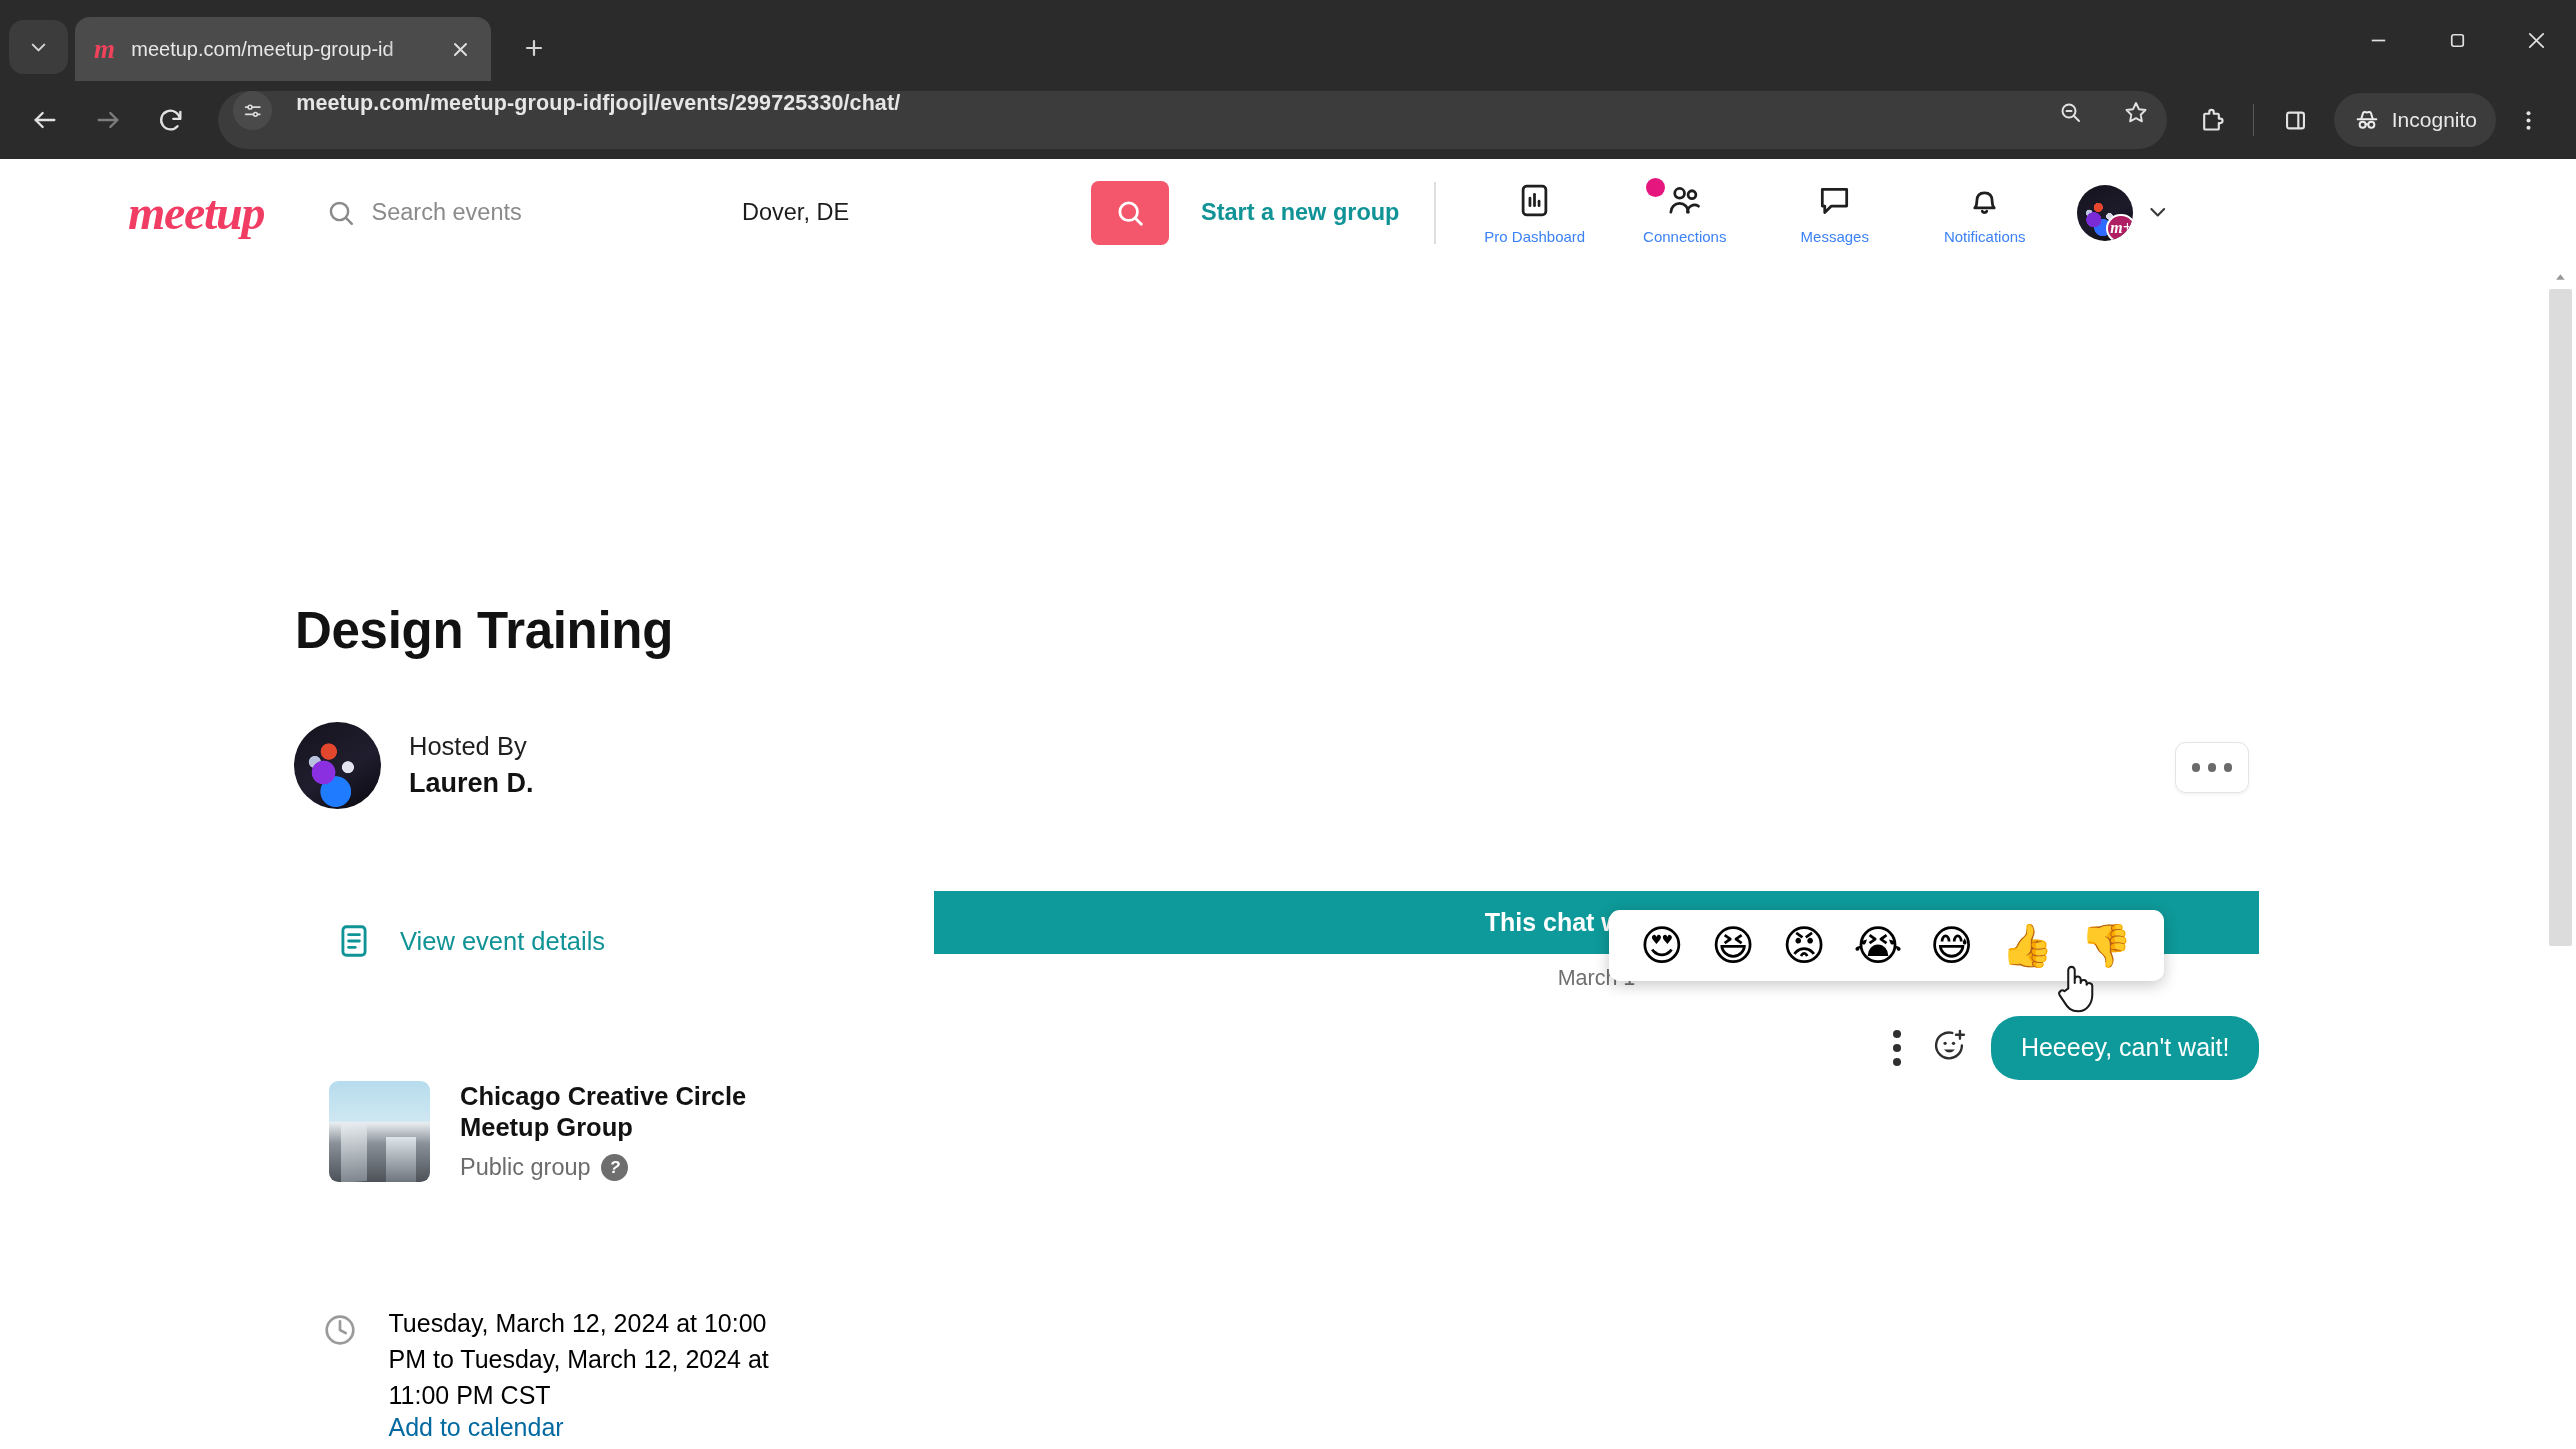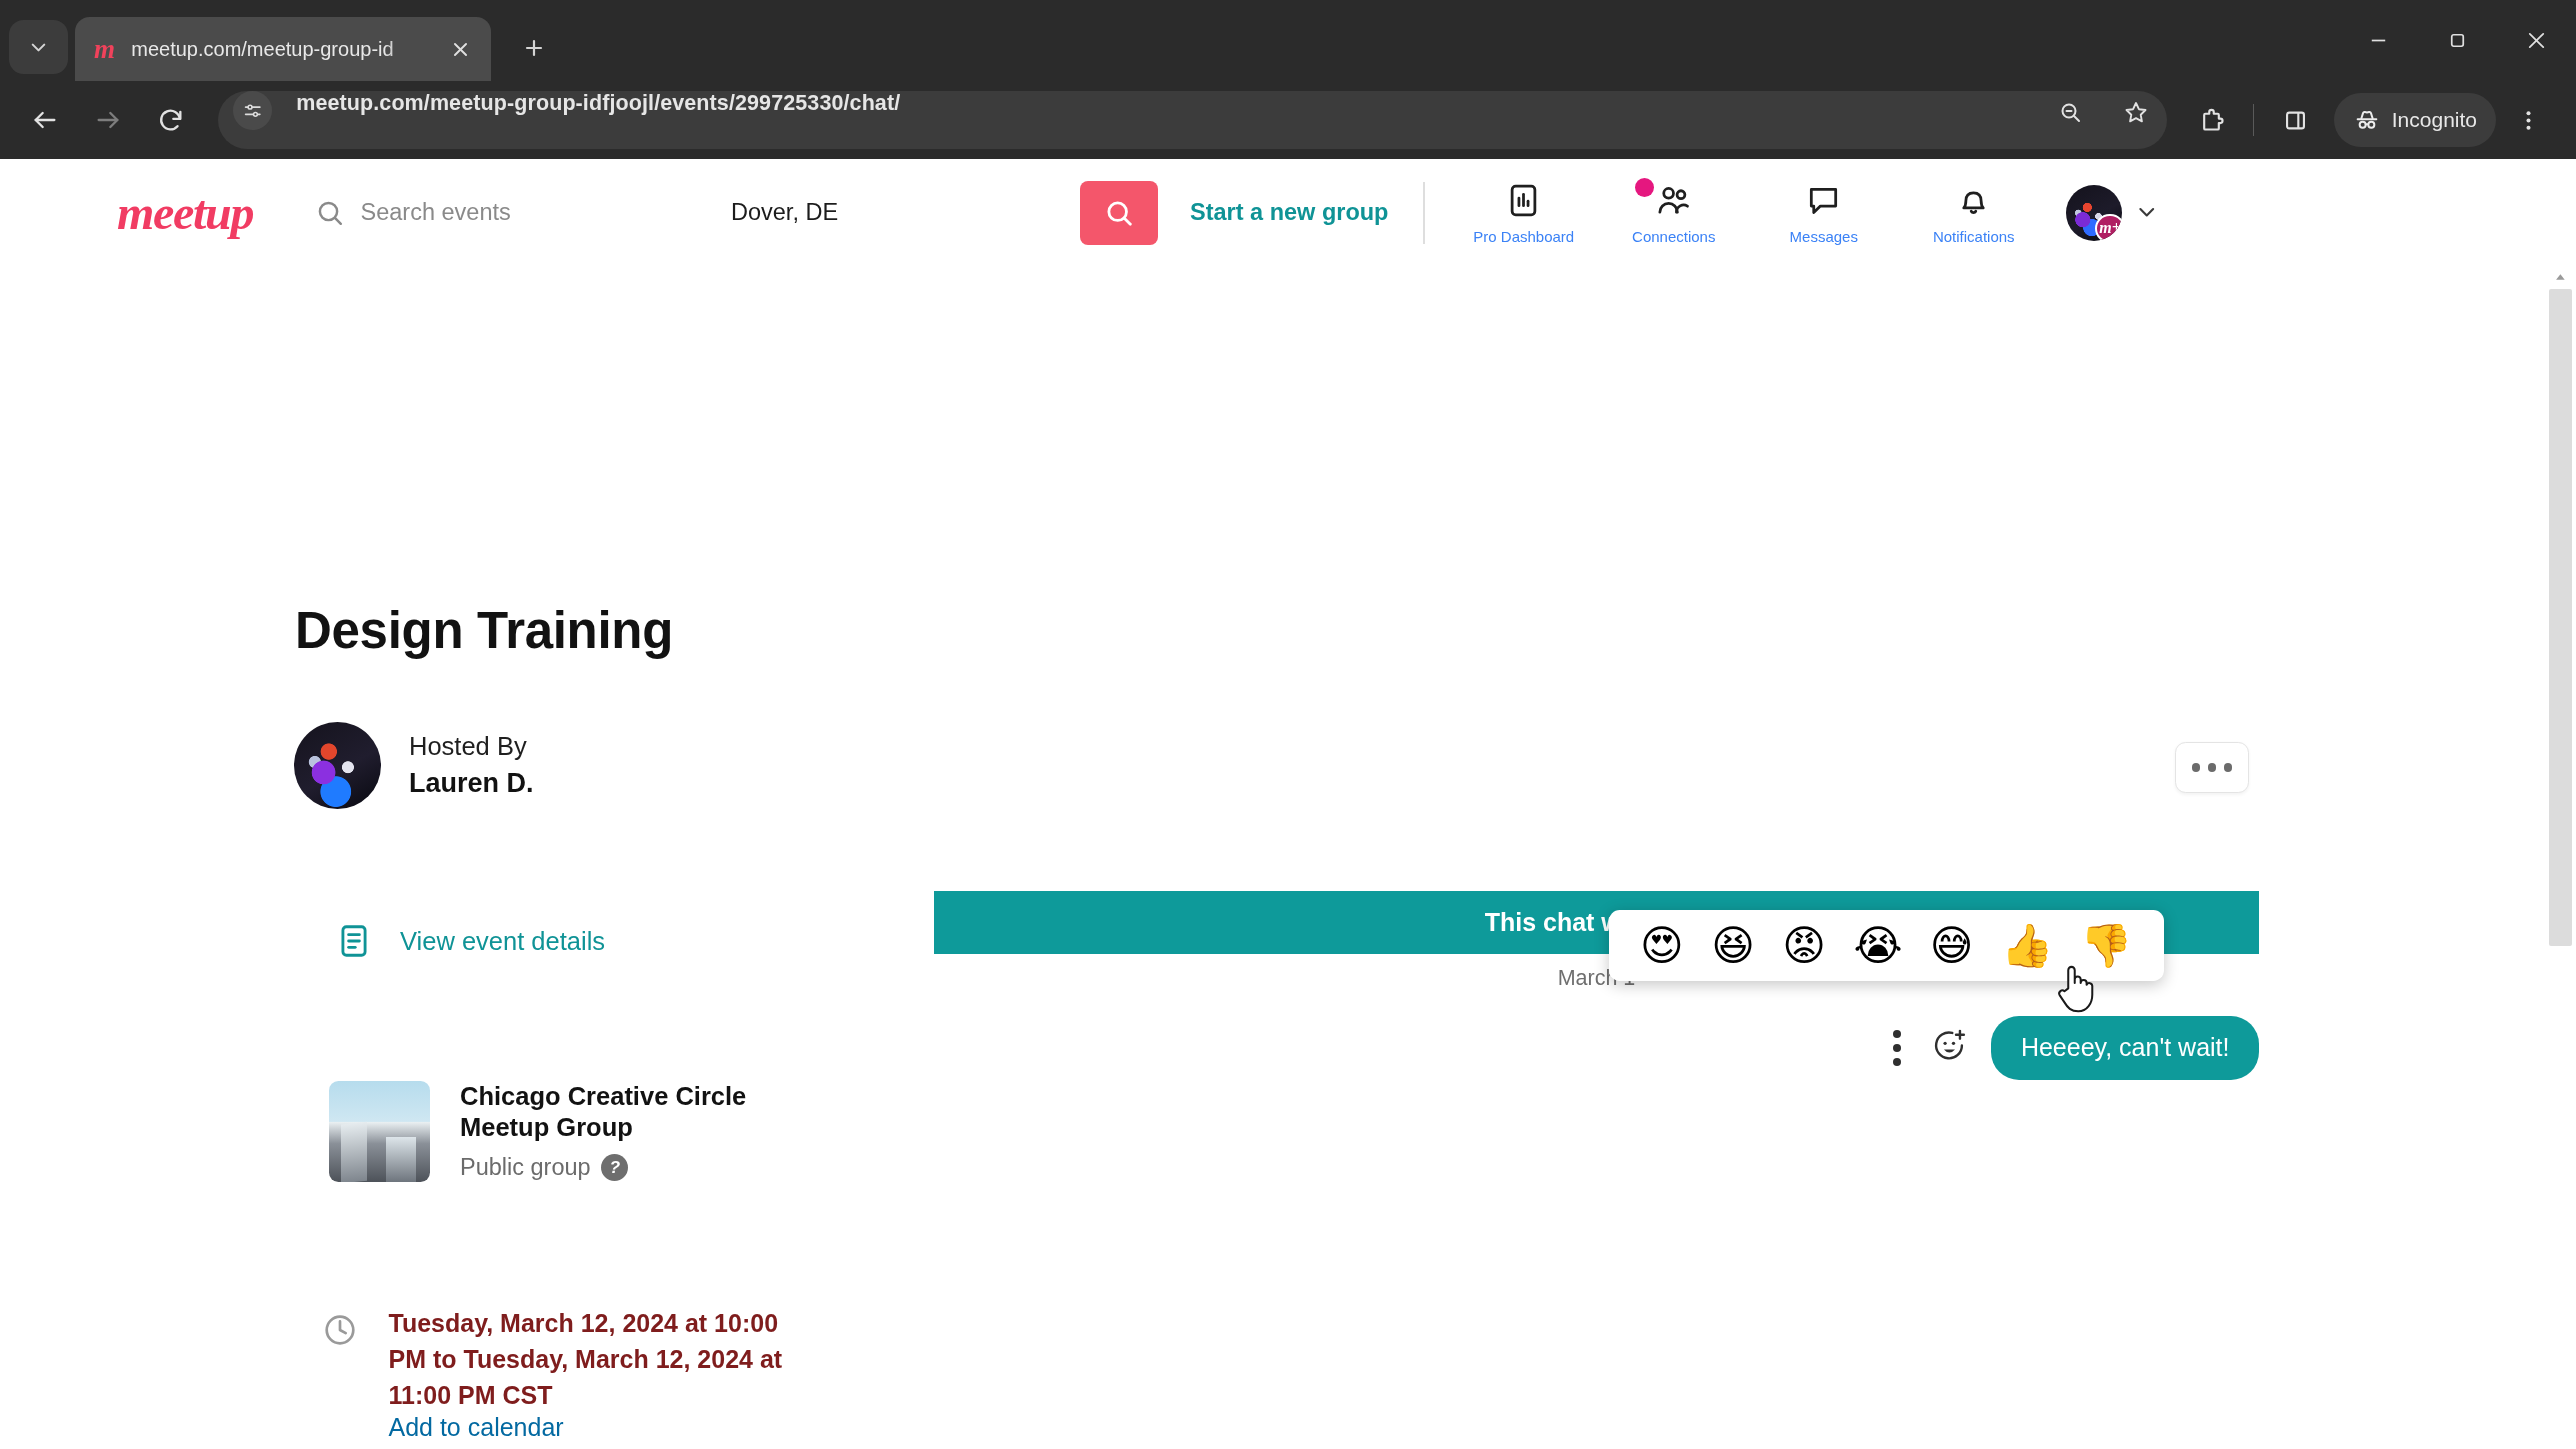--- a/index.html
+++ b/index.html
@@ -70,21 +70,21 @@
     height:54px; border-radius:28px; background:#3c3c3c; display:flex; align-items:center;
     gap:10.7px; padding:16px 19px; margin-left:6.7px; cursor:pointer; flex:none;
   }
   .incognito-pill svg { width:28px; height:28px; flex:none; }
   .incognito-pill span { color:#e8e8e8; font-size:21px; }
 
   
   .page { width:100%; height:calc(1449px - 158px); background:#fff; position:relative; overflow:hidden; }
 
   .mu-header {
-    height:107px; display:flex; align-items:center; padding:0 27px 0 4px;
+    height:107px; display:flex; align-items:center; padding:0 27px 0 15px;
     background:#fff; position:relative;
   }
   .mu-logo {
     margin-left:113px; font-family:"Liberation Serif", serif; font-style:italic;
     font-weight:bold; font-size:48px; color:#f13c63; letter-spacing:-1.3px;
     width:134px; flex:none; cursor:pointer; line-height:1;
   }
   .mu-search {
     margin-left:64px; display:flex; align-items:center; gap:16px; width:416px; flex:none; cursor:text;
   }
@@ -198,21 +198,21 @@
   .group-priv span { font-size:23.5px; color:#6b6b6b; }
   .help-ico {
     width:27px; height:27px; border-radius:50%; background:#6e6e6e; color:#fff;
     font-size:17.4px; font-weight:bold; display:flex; align-items:center; justify-content:center;
     cursor:pointer; flex:none;
   }
 
   .when-row { position:absolute; left:321px; top:1040px; display:flex; gap:29.5px; }
   .when-row > svg { width:38px; height:38px; flex:none; margin-top:5.4px; }
   .when-text { display:flex; flex-direction:column; width:416px; }
-  .when-text p { font-size:25px; color:#7f1d1d; line-height:1.43;font-weight:bold; }
+  .when-text p { font-size:25px; color:#000000; line-height:1.43; }
   .when-text a { font-size:25px; color:#0369a1; cursor:pointer; }
 
   
   .chat-banner {
     position:absolute; left:934px; top:625px; width:1325px; height:63px;
     background:#0e9a9a; display:flex; align-items:center; justify-content:center;
   }
   .chat-banner span { color:#fff; font-size:25px; font-weight:bold; }
 
   .chat-date { position:absolute; left:934px; top:700px; width:1325px; text-align:center; }

